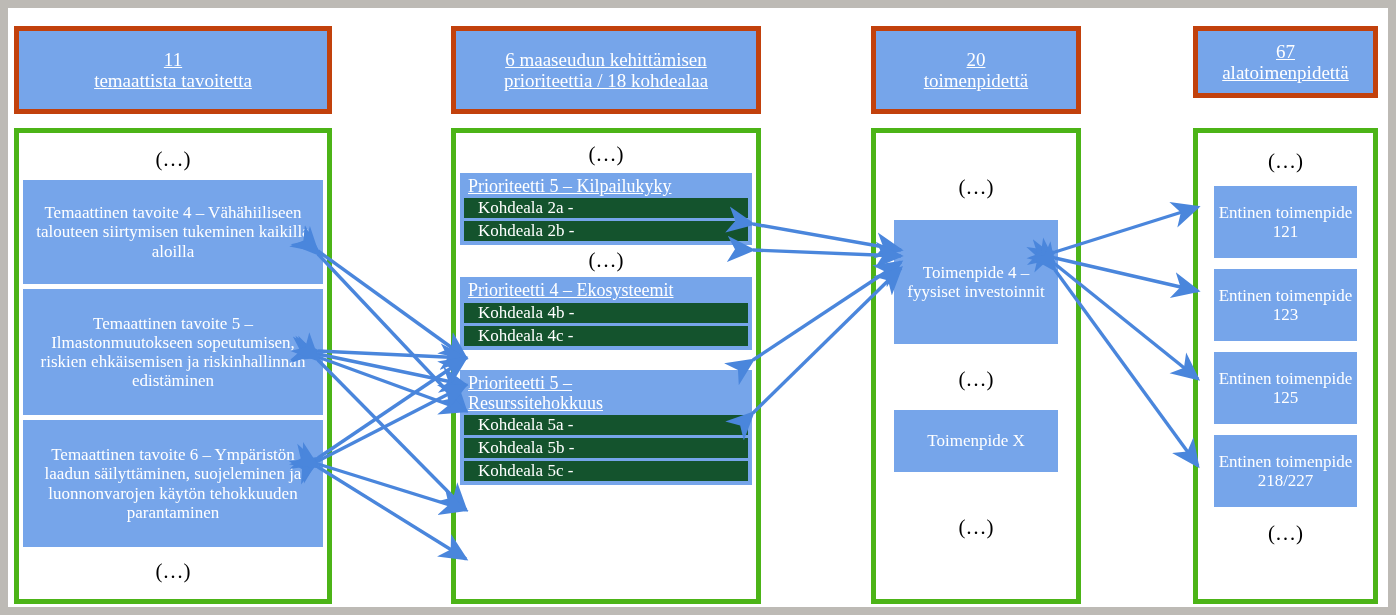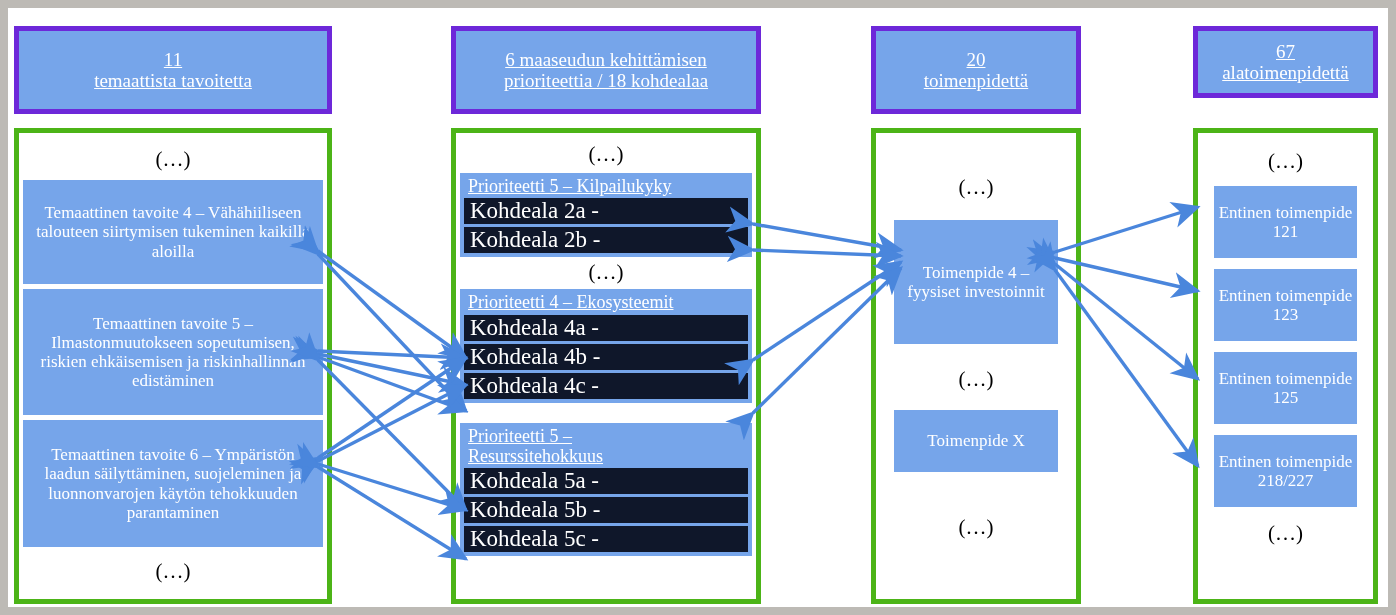--- a/index.html
+++ b/index.html
@@ -13,21 +13,21 @@
     position:absolute;left:8px;top:8px;
     width:1380px;height:599px;
     background:#ffffff;
   }
   
   .col{position:absolute;}
   .hdr{
     position:absolute;left:0;top:0;
     box-sizing:border-box;
     background:#76A5EA;
-    border:5px solid #6d28d9;
+    border:5px solid #c2410c;
     color:#ffffff;
     display:flex;align-items:center;justify-content:center;
     text-align:center;
     line-height:1.12;
     font-size:19px;
   }
   .hdr u{text-decoration:underline;}
   .body{
     position:absolute;left:0;
     box-sizing:border-box;
@@ -56,25 +56,25 @@
   .grouptitle{
     color:#ffffff;
     font-size:18px;
     line-height:1.13;
     text-decoration:underline;
     padding-left:4px;
     margin-bottom:2px;
   }
   .greenbox{
     box-sizing:border-box;
-    background:#0f172a;
-    color:#ffffff;
-    font-size:23px;
+    background:#14532d;
+    color:#ffffff;
+    font-size:17px;
     line-height:1;
-    padding:1px 0 2px 6px;
+    padding:1px 0 2px 14px;
     margin-bottom:3px;
     white-space:nowrap;
   }
   .greenbox:last-child{margin-bottom:0;}
   svg.arrows{
     position:absolute;left:0;top:0;
     width:1380px;height:599px;
     pointer-events:none;
   }
 </style>
@@ -118,21 +118,20 @@
       <div class="group" style="margin:8px 4px 0 4px;">
         <div class="grouptitle">Prioriteetti 5 – Kilpailukyky</div>
         <div class="greenbox">Kohdeala 2a -</div>
         <div class="greenbox">Kohdeala 2b -</div>
       </div>
 
       <div class="ell" style="margin-top:5px;">(…)</div>
 
       <div class="group" style="margin:6px 4px 0 4px;">
         <div class="grouptitle">Prioriteetti 4 – Ekosysteemit</div>
-        <div class="greenbox">Kohdeala 4a -</div>
         <div class="greenbox">Kohdeala 4b -</div>
         <div class="greenbox">Kohdeala 4c -</div>
       </div>
 
       <div class="group" style="margin:20px 4px 0 4px;">
         <div class="grouptitle" style="max-width:200px;">Prioriteetti 5 – Resurssitehokkuus</div>
         <div class="greenbox">Kohdeala 5a -</div>
         <div class="greenbox">Kohdeala 5b -</div>
         <div class="greenbox">Kohdeala 5c -</div>
       </div>

